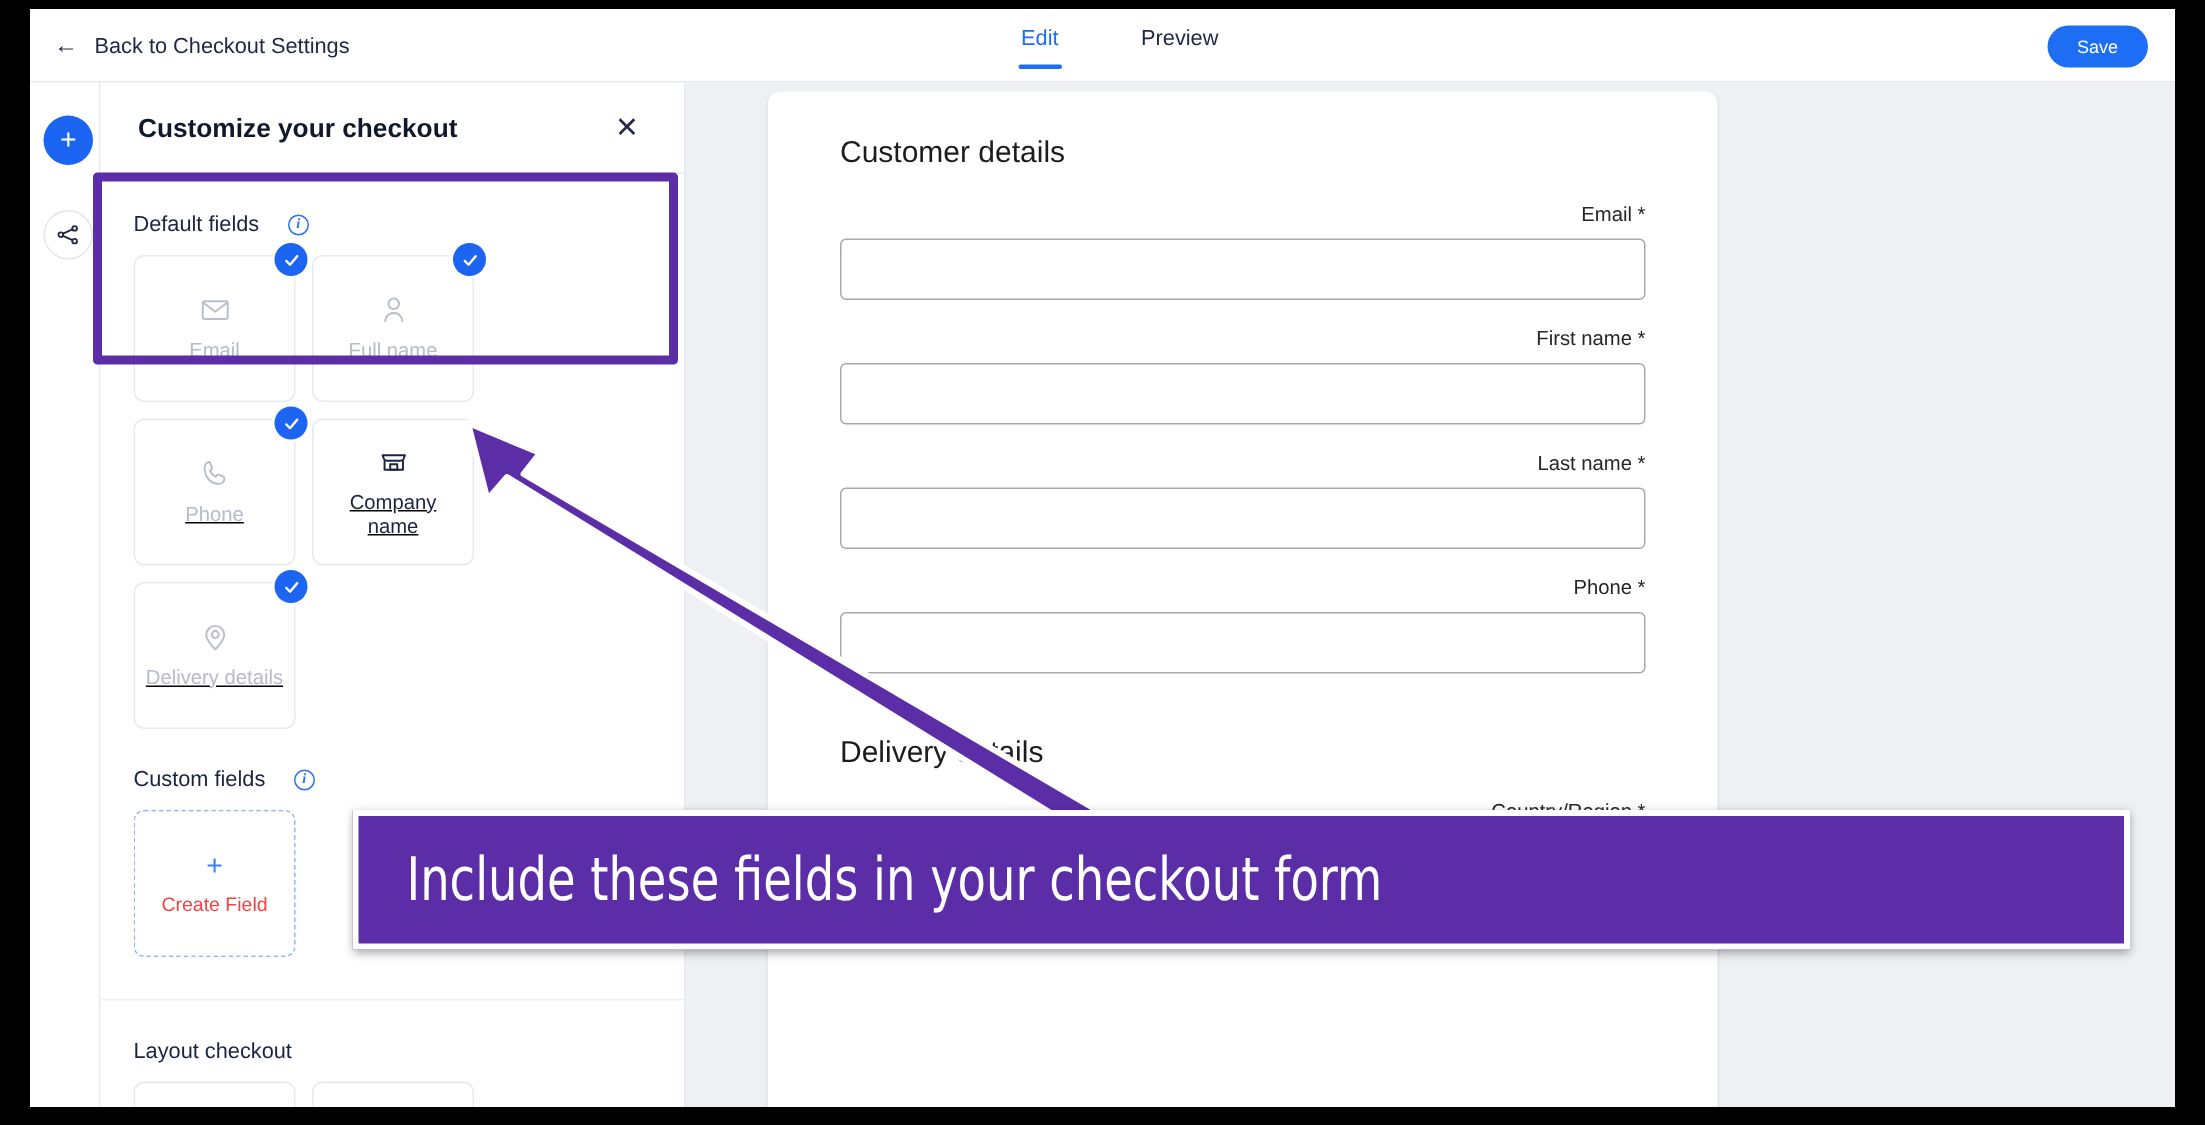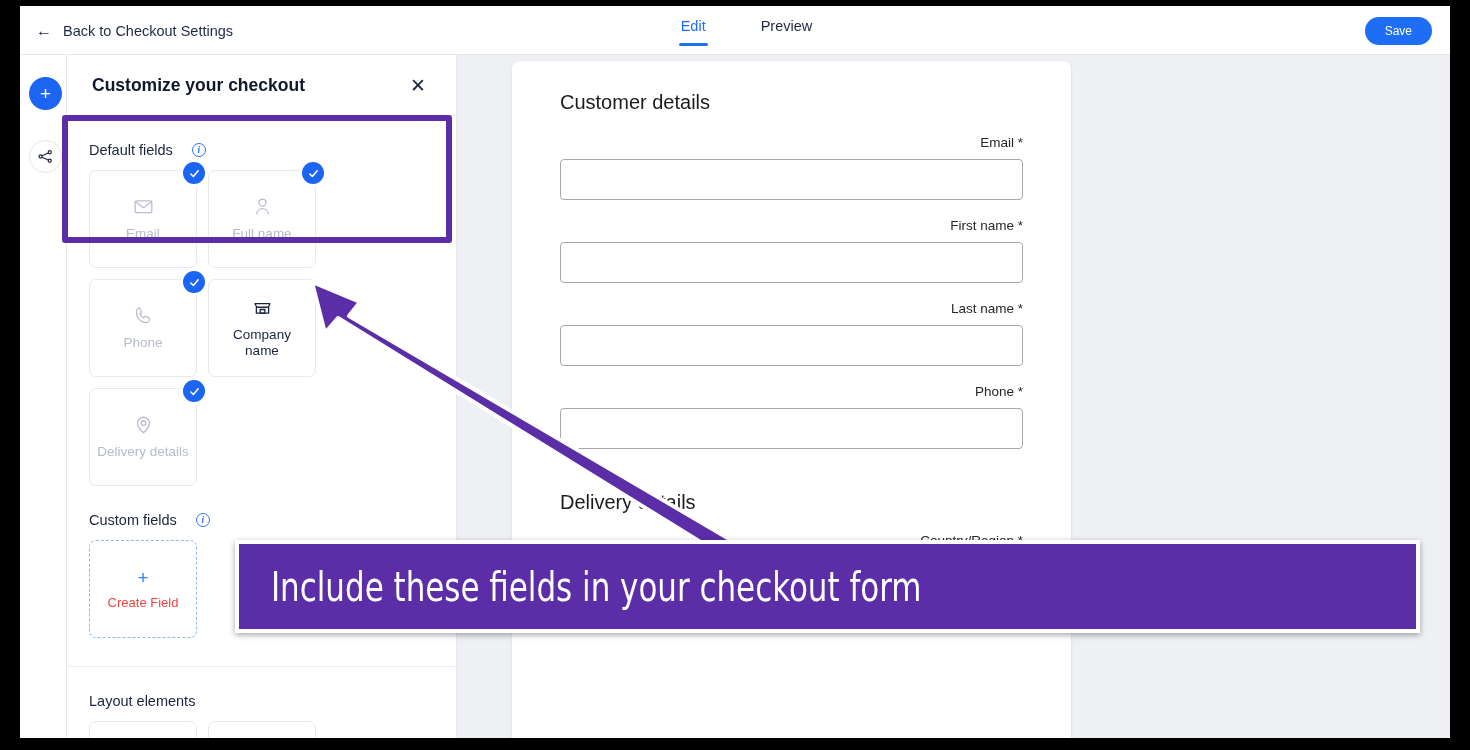--- a/index.html
+++ b/index.html
@@ -103,21 +103,21 @@
     display: inline-flex; align-items: center; justify-content: center;
     font-family: "Liberation Serif", serif;
   }
   .card-grid { display: flex; flex-wrap: wrap; gap: 11px; }
   .field-card {
     position: relative;
     width: 108px; height: 98px;
     border: 1px solid #e6e9ee; border-radius: 7px; background: #fff;
     display: flex; flex-direction: column;
     align-items: center; justify-content: center; gap: 9px;
-    cursor: pointer; text-align: center;
+    cursor: pointer; text-align: center; text-decoration: underline;
   }
   .field-card .f-icon { color: #b9bece; }
   .field-card .f-label { font-size: 13.5px; color: #b6bbca; line-height: 1.22; padding: 0 6px; }
   .field-card.enabled .f-icon { color: #1a2440; }
   .field-card.enabled .f-label { color: #1a2440; }
   .check-badge {
     position: absolute; right: -9px; top: -9px;
     width: 22px; height: 22px; border-radius: 50%;
     background: #1c64f2; color: #fff;
     display: flex; align-items: center; justify-content: center;
@@ -130,21 +130,21 @@
     align-items: center; justify-content: center; gap: 8px;
     cursor: pointer;
   }
   .create-card .plus { color: #3b82f6; font-size: 19px; line-height: 1; }
   .create-card .cf-label { font-size: 13px; color: #ef4444; }
   #divider { height: 1px; background: #eceef1; margin: 28px 0 0 0; }
 
   
   #preview-card {
     position: absolute; left: 492px; top: 55px;
-    width: 559px; height: 680px;
+    width: 633px; height: 680px;
     background: #fff; border-radius: 8px 8px 0 0;
     box-shadow: 0 1px 3px rgba(20,25,40,.10);
     overflow: hidden;
   }
   .form-inner { padding: 30px 48px 0 48px; }
   .form-h2 { font-size: 20px; color: #1c1c1c; font-weight: normal; padding-bottom: 21px; }
   .form-h2.second { padding-top: 24px; padding-bottom: 19px; }
   .form-label { font-size: 13.5px; color: #262626; padding-bottom: 9px; text-align: right; }
   .form-input {
     width: 100%; height: 41px;
@@ -305,21 +305,21 @@
           <div class="plus">+</div>
           <div class="cf-label">Create Field</div>
         </div>
       </div>
     </div>
 
     <div id="divider"></div>
 
     <div class="section">
       <div class="section-title">
-        <span>Layout elements</span>
+        <span>Layout checkout</span>
       </div>
       <div class="card-grid">
         <div class="field-card enabled">
           
           
         </div>
         <div class="field-card enabled">
           
           
         </div>

